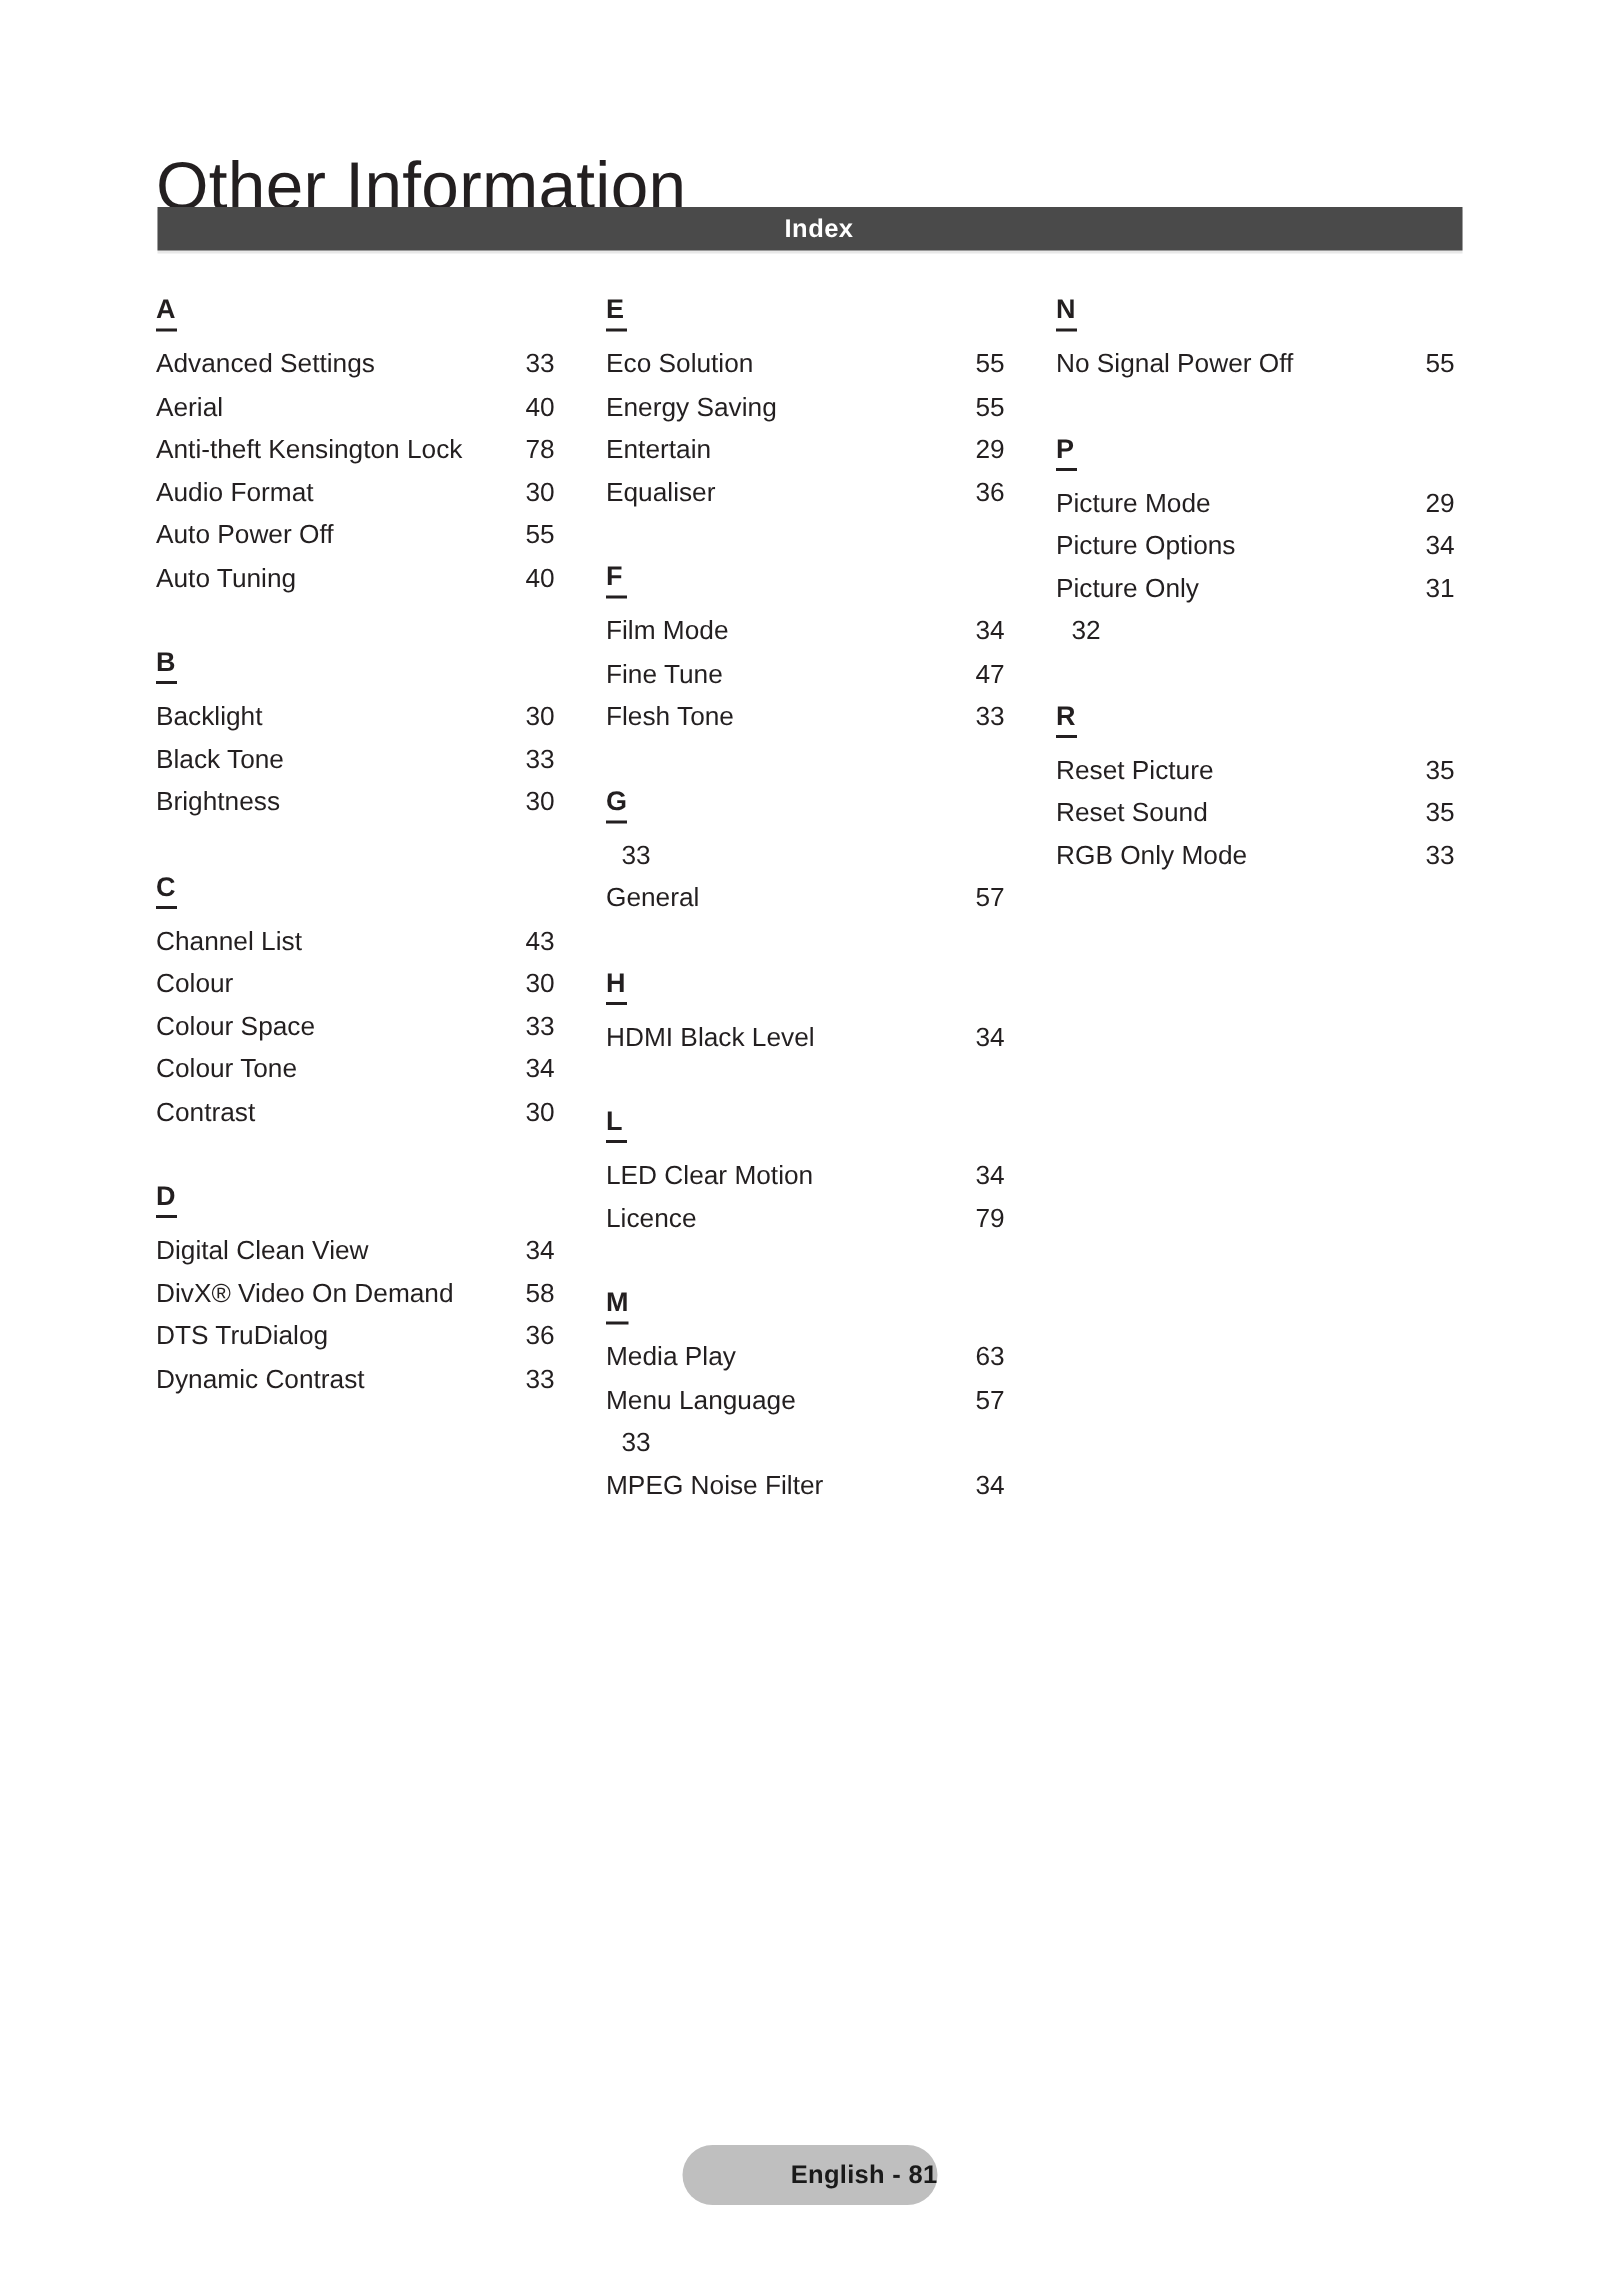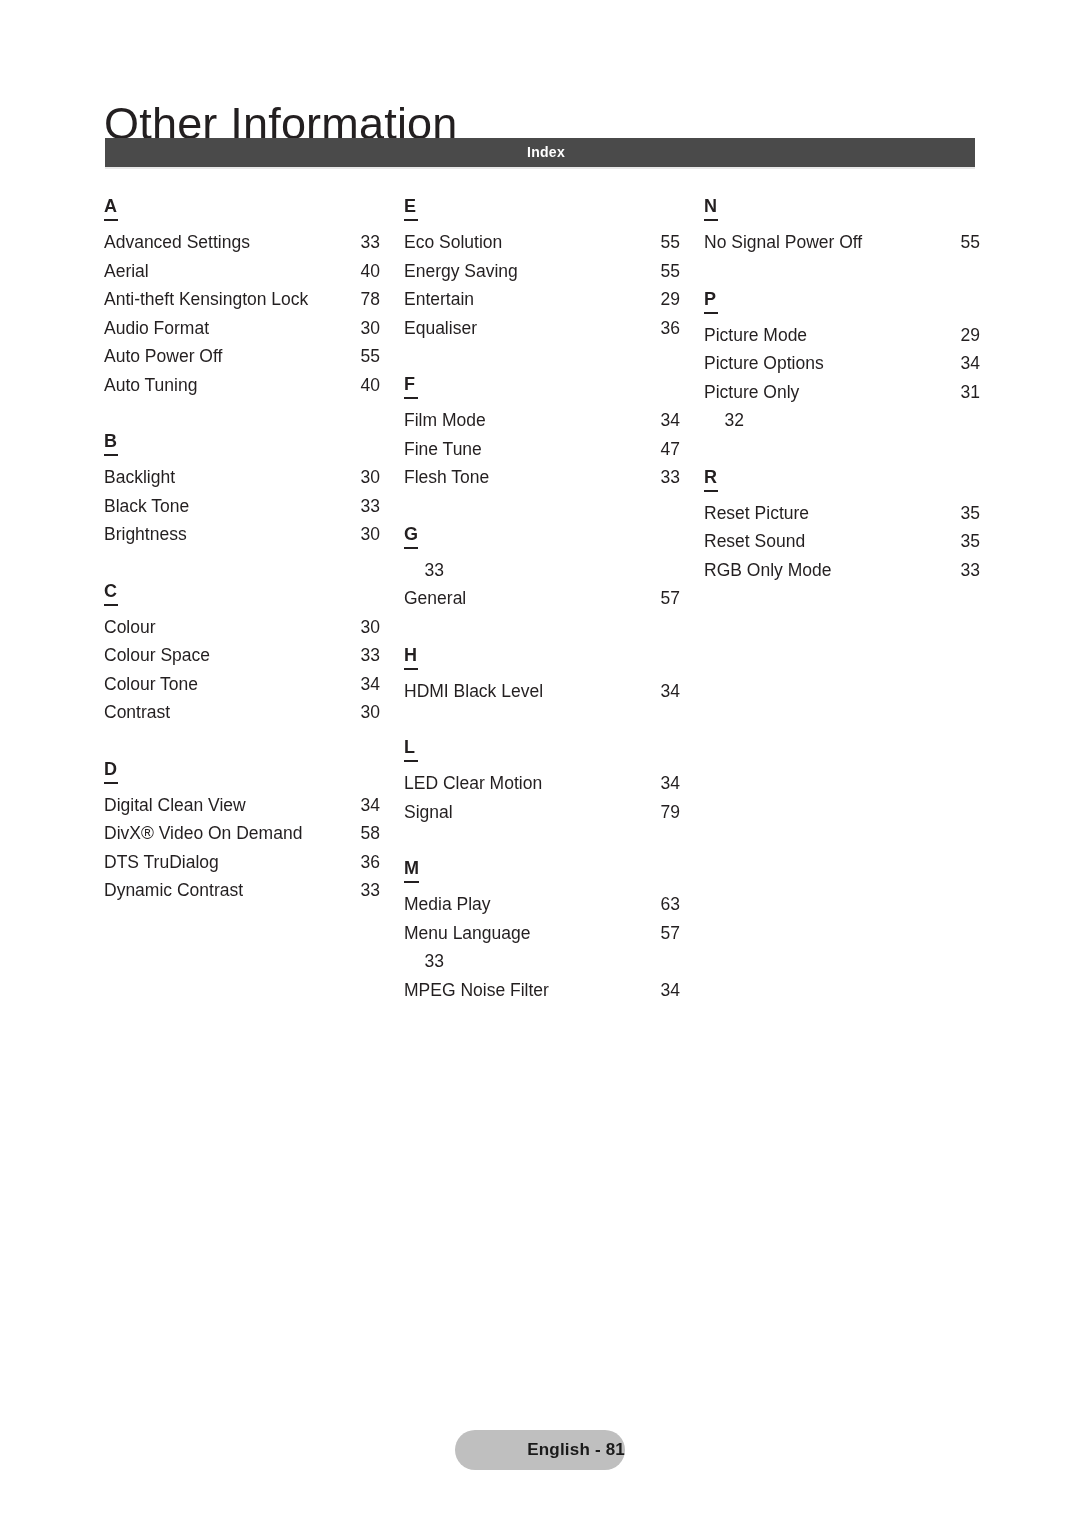--- a/index.html
+++ b/index.html
@@ -49,21 +49,21 @@
   }
   .section-bar-label {
     position: absolute;
     left: 12px;
     right: 0;
     top: 0;
     height: 29px;
     line-height: 29px;
     text-align: center;
     color: #ffffff;
-    font-size: 14px;
+    font-size: 17px;
     font-weight: bold;
     letter-spacing: 0.3px;
   }
 
   
   .index-columns {
     position: absolute;
     left: 104px;
     top: 196px;
     width: 880px;
@@ -109,21 +109,21 @@
   }
   .entry-name {
     flex: 0 0 236px;
     width: 236px;
     white-space: nowrap;
     overflow: visible;
   }
   .entry-page {
     flex: 0 0 40px;
     width: 40px;
-    text-align: right;
+    text-align: center;
   }
 
   
   .footer-pill {
     position: absolute;
     left: 455px;
     top: 1430px;
     width: 170px;
     height: 40px;
     border-radius: 20px;
@@ -189,20 +189,24 @@
               <span class="entry-name">Black Tone</span>
               <span class="entry-page">33</span>
             </div>
             <div class="entry-row">
               <span class="entry-name">Brightness</span>
               <span class="entry-page">30</span>
             </div>
           </div></div>
         <div class="letter-group"><div class="letter-heading">C</div><div class="entry-list">
             <div class="entry-row">
+              <span class="entry-name">Channel List</span>
+              <span class="entry-page">43</span>
+            </div>
+            <div class="entry-row">
               <span class="entry-name">Colour</span>
               <span class="entry-page">30</span>
             </div>
             <div class="entry-row">
               <span class="entry-name">Colour Space</span>
               <span class="entry-page">33</span>
             </div>
             <div class="entry-row">
               <span class="entry-name">Colour Tone</span>
               <span class="entry-page">34</span>
@@ -278,21 +282,21 @@
               <span class="entry-name">HDMI Black Level</span>
               <span class="entry-page">34</span>
             </div>
           </div></div>
         <div class="letter-group"><div class="letter-heading">L</div><div class="entry-list">
             <div class="entry-row">
               <span class="entry-name">LED Clear Motion</span>
               <span class="entry-page">34</span>
             </div>
             <div class="entry-row">
-              <span class="entry-name">Signal</span>
+              <span class="entry-name">Licence</span>
               <span class="entry-page">79</span>
             </div>
           </div></div>
         <div class="letter-group"><div class="letter-heading">M</div><div class="entry-list">
             <div class="entry-row">
               <span class="entry-name">Media Play</span>
               <span class="entry-page">63</span>
             </div>
             <div class="entry-row">
               <span class="entry-name">Menu Language</span>

